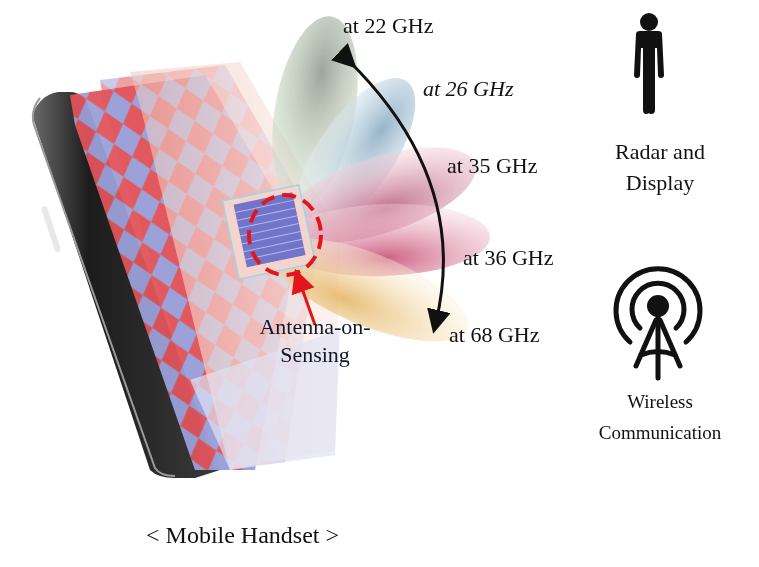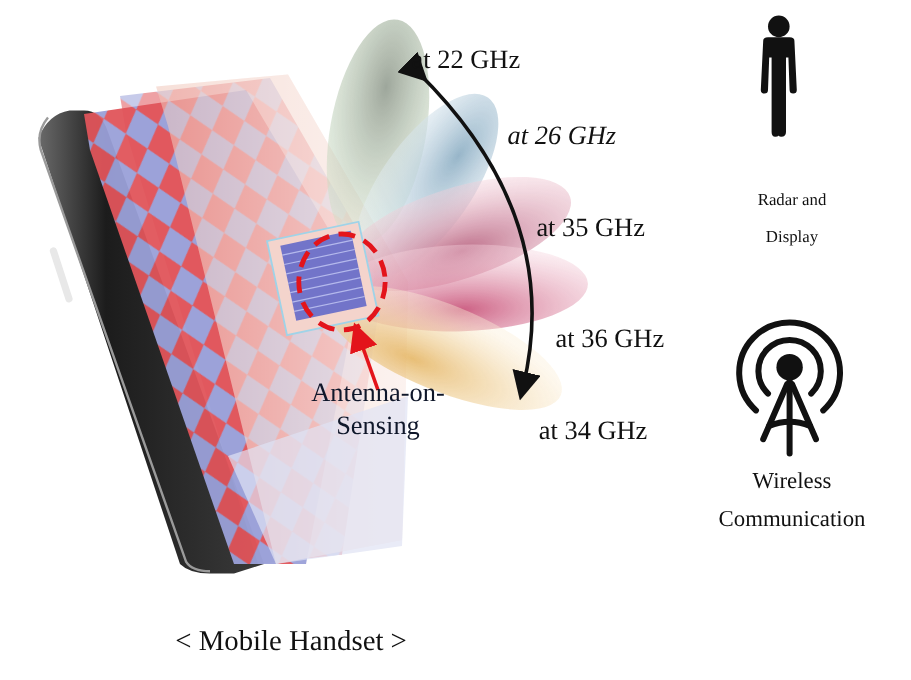--- a/index.html
+++ b/index.html
@@ -1,20 +1,20 @@
 <!DOCTYPE html>
 <html><head>
 <meta charset="utf-8">
 <style>
   html, body { margin:0; padding:0; background:#ffffff; }
   body { width:759px; height:567px; position:relative; overflow:hidden;
          font-family:"Liberation Serif", "DejaVu Serif", serif; color:#111; }
   .abs { position:absolute; }
   .lbl { position:absolute; font-size:24px; white-space:nowrap; color:#111; }
-  .freq { font-size:22px;margin-top:24px; }
+  .freq { font-size:22px; }
   .red { color:#0f172a; }
   .center { text-align:center; }
   svg { position:absolute; left:0; top:0; }
 </style>
 </head>
 <body>
 
 <svg width="759" height="567" viewBox="0 0 759 567">
   <defs>
     <pattern id="diamonds" width="28" height="34" patternUnits="userSpaceOnUse" patternTransform="rotate(-16)">
@@ -112,28 +112,28 @@
     <line x1="656" y1="320" x2="636" y2="366"></line>
     <line x1="660" y1="320" x2="680" y2="366"></line>
     <path d="M641 355 Q658 348 675 355"></path>
   </g>
 </svg>
 
 <div class="lbl freq" style="left:343px; top:13px;">at 22 GHz</div>
 <div class="lbl freq" style="left:423px; top:76px;font-style:italic;">at 26 GHz</div>
 <div class="lbl freq" style="left:447px; top:153px;">at 35 GHz</div>
 <div class="lbl freq" style="left:463px; top:245px;">at 36 GHz</div>
-<div class="lbl freq" style="left:449px; top:322px;">at 34 GHz</div>
+<div class="lbl freq" style="left:449px; top:322px;">at 68 GHz</div>
 
 <div class="abs red center" style="left:225px; top:313px; width:180px; font-size:22px; line-height:28px;">
   <div>Antenna-on-</div>
   <div>Sensing</div>
 </div>
 
-<div class="abs center" style="left:580px; top:152px; width:160px; font-size:14px; line-height:31px;">
+<div class="abs center" style="left:580px; top:136px; width:160px; font-size:22px; line-height:31px;">
   <div>Radar and</div>
   <div>Display</div>
 </div>
 <div class="abs center" style="left:570px; top:386px; width:180px; font-size:19px; line-height:31px;">
   <div>Wireless</div>
   <div>Communication</div>
 </div>
 
 <div class="lbl" style="left:146px; top:522px;">&lt; Mobile Handset &gt;</div>
 

